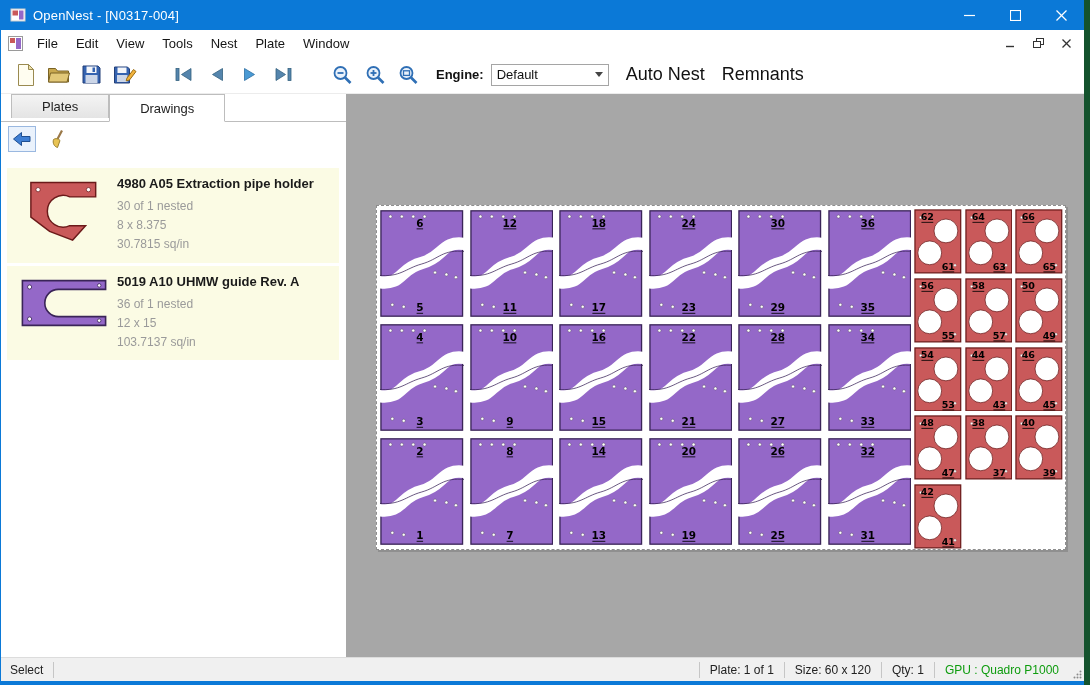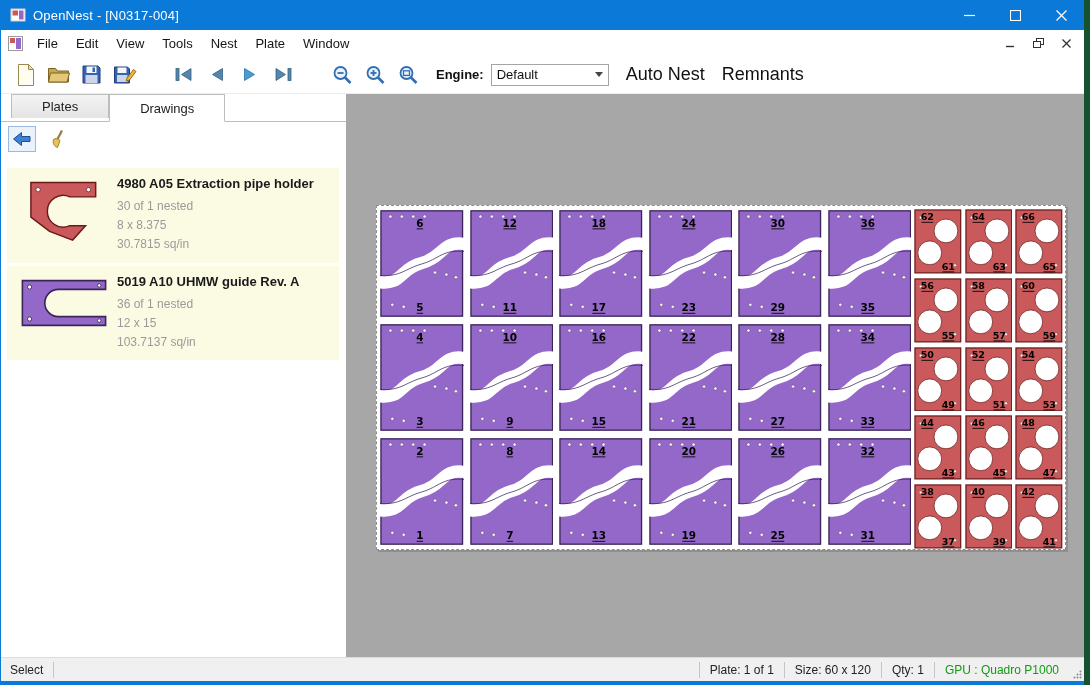--- a/index.html
+++ b/index.html
@@ -708,49 +708,23 @@
                 <line x1="29.8" y1="66" x2="42.2" y2="66" stroke="#000" stroke-width="0.9"></line>
   </svg>
             </div>
             <div class="cell">
   <svg viewBox="0 0 50 68">
     <rect x="1" y="1" width="48" height="66" fill="#c9595a" stroke="#6b1a1a" stroke-width="1.3"></rect>
     <circle cx="33.5" cy="23" r="12.5" fill="#fff" stroke="#6b1a1a" stroke-width="0.8"></circle>
     <circle cx="16.5" cy="46" r="12.5" fill="#fff" stroke="#6b1a1a" stroke-width="0.8"></circle>
     <circle cx="7" cy="9" r="1.3" fill="#fff" stroke="#555" stroke-width="0.3"></circle>
     <circle cx="43" cy="59" r="1.3" fill="#fff" stroke="#555" stroke-width="0.3"></circle>
-    <text x="14" y="12" text-anchor="middle" font-family="'DejaVu Sans',sans-serif" font-size="10" font-weight="bold" fill="#000">60</text>
-                <line x1="7.8" y1="14" x2="20.2" y2="14" stroke="#000" stroke-width="0.9"></line>
-    <text x="36" y="64" text-anchor="middle" font-family="'DejaVu Sans',sans-serif" font-size="10" font-weight="bold" fill="#000">59</text>
-                <line x1="29.8" y1="66" x2="42.2" y2="66" stroke="#000" stroke-width="0.9"></line>
-  </svg>
-            </div>
-            <div class="cell">
-  <svg viewBox="0 0 50 68">
-    <rect x="1" y="1" width="48" height="66" fill="#c9595a" stroke="#6b1a1a" stroke-width="1.3"></rect>
-    <circle cx="33.5" cy="23" r="12.5" fill="#fff" stroke="#6b1a1a" stroke-width="0.8"></circle>
-    <circle cx="16.5" cy="46" r="12.5" fill="#fff" stroke="#6b1a1a" stroke-width="0.8"></circle>
-    <circle cx="7" cy="9" r="1.3" fill="#fff" stroke="#555" stroke-width="0.3"></circle>
-    <circle cx="43" cy="59" r="1.3" fill="#fff" stroke="#555" stroke-width="0.3"></circle>
     <text x="14" y="12" text-anchor="middle" font-family="'DejaVu Sans',sans-serif" font-size="10" font-weight="bold" fill="#000">50</text>
                 <line x1="7.8" y1="14" x2="20.2" y2="14" stroke="#000" stroke-width="0.9"></line>
     <text x="36" y="64" text-anchor="middle" font-family="'DejaVu Sans',sans-serif" font-size="10" font-weight="bold" fill="#000">49</text>
-                <line x1="29.8" y1="66" x2="42.2" y2="66" stroke="#000" stroke-width="0.9"></line>
-  </svg>
-            </div>
-            <div class="cell">
-  <svg viewBox="0 0 50 68">
-    <rect x="1" y="1" width="48" height="66" fill="#c9595a" stroke="#6b1a1a" stroke-width="1.3"></rect>
-    <circle cx="33.5" cy="23" r="12.5" fill="#fff" stroke="#6b1a1a" stroke-width="0.8"></circle>
-    <circle cx="16.5" cy="46" r="12.5" fill="#fff" stroke="#6b1a1a" stroke-width="0.8"></circle>
-    <circle cx="7" cy="9" r="1.3" fill="#fff" stroke="#555" stroke-width="0.3"></circle>
-    <circle cx="43" cy="59" r="1.3" fill="#fff" stroke="#555" stroke-width="0.3"></circle>
-    <text x="14" y="12" text-anchor="middle" font-family="'DejaVu Sans',sans-serif" font-size="10" font-weight="bold" fill="#000">52</text>
-                <line x1="7.8" y1="14" x2="20.2" y2="14" stroke="#000" stroke-width="0.9"></line>
-    <text x="36" y="64" text-anchor="middle" font-family="'DejaVu Sans',sans-serif" font-size="10" font-weight="bold" fill="#000">51</text>
                 <line x1="29.8" y1="66" x2="42.2" y2="66" stroke="#000" stroke-width="0.9"></line>
   </svg>
             </div>
             <div class="cell">
   <svg viewBox="0 0 50 68">
     <rect x="1" y="1" width="48" height="66" fill="#c9595a" stroke="#6b1a1a" stroke-width="1.3"></rect>
     <circle cx="33.5" cy="23" r="12.5" fill="#fff" stroke="#6b1a1a" stroke-width="0.8"></circle>
     <circle cx="16.5" cy="46" r="12.5" fill="#fff" stroke="#6b1a1a" stroke-width="0.8"></circle>
     <circle cx="7" cy="9" r="1.3" fill="#fff" stroke="#555" stroke-width="0.3"></circle>
     <circle cx="43" cy="59" r="1.3" fill="#fff" stroke="#555" stroke-width="0.3"></circle>

